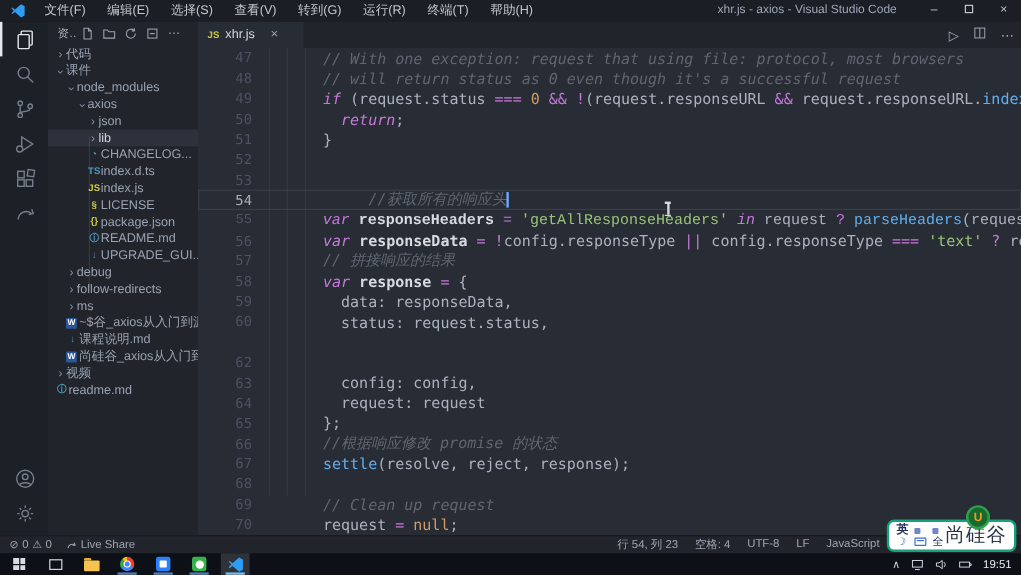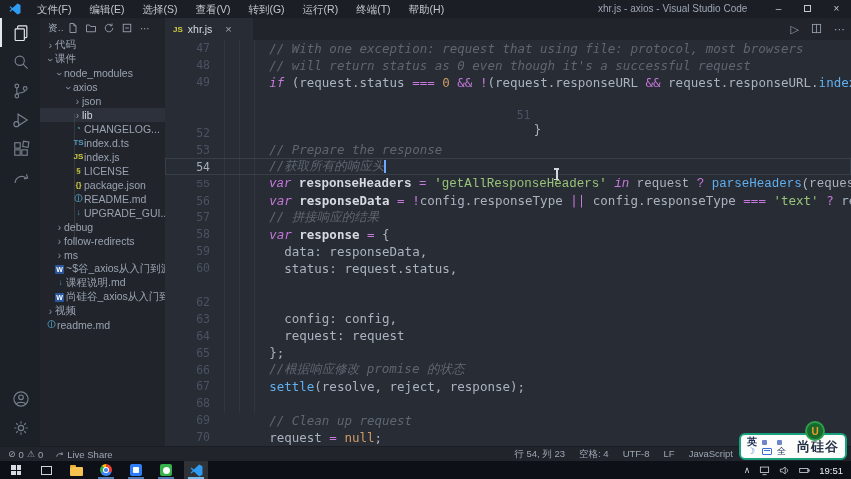--- a/index.html
+++ b/index.html
@@ -49,21 +49,21 @@
   .tab { background:#282c34; display:flex; align-items:center; padding:0 8px; gap:5px; min-width:88px; }
   .tab-badge { color:#cbcb41; font-size:8px; font-weight:bold; }
   .tab-label { color:#d7dae0; font-size:10.5px; }
   .tab-close { color:#9da5b4; font-size:11px; margin-left:8px; }
   .ed-actions { position:absolute; right:6px; top:0; height:22px; display:flex; align-items:center; gap:12px; color:#9da5b4; font-size:11px; }
 
   
   .code { flex:1 1 auto; position:relative; overflow:hidden;
     font-family:"DejaVu Sans Mono","Liberation Mono",monospace; font-size:12.5px; }
   .cline { position:absolute; left:0; right:0; height:16.9px; display:flex; align-items:center; }
-  .cline.cur { outline:1px solid rgba(140,150,170,.18); outline-offset:-1px; }
+  .cline.cur { outline:1px solid rgba(140,150,170,.18); outline-offset:-1px;gap:38px; }
   .lnum { width:45px; flex:0 0 auto; text-align:right; color:#4b5263; font-size:11.5px; }
   .cline.cur .lnum { color:#a7afbe; }
   .ltext { margin-left:14px; white-space:pre; color:#abb2bf; }
   .tok-cm { color:#5f6672; font-style:italic; }
   .tok-kw { color:#c678dd; font-style:italic; }
   .tok-op { color:#c678dd; }
   .tok-num { color:#d19a66; }
   .tok-str { color:#98c379; }
   .tok-fn { color:#61afef; }
   .tok-pl { color:#abb2bf; }
@@ -110,21 +110,21 @@
   
   .ime { position:absolute; right:4px; bottom:19px; width:108px; height:27px; background:#fdfdfb; border:2px solid #19a07c;
     border-radius:6px; z-index:10; display:flex; align-items:center; padding:0 6px 0 6px; }
   .ime-grid { display:grid; grid-template-columns:auto auto auto; column-gap:5px; row-gap:0; align-items:center; }
   .ime-mode { font-size:10px; font-weight:bold; color:#23325a; line-height:10px; }
   .ime-mini { width:5px; height:5px; background:#6f86c9; border-radius:1px; }
   .ime-moon { color:#3b6fd4; font-size:9px; line-height:9px; }
   .ime-kbd { width:10px; height:7px; border:1px solid #3b6fd4; border-radius:1px; position:relative; }
   .ime-kbd:before { content:""; position:absolute; left:1px; right:1px; top:1px; height:1px; background:#3b6fd4; }
   .ime-full { font-size:9px; color:#23325a; line-height:9px; }
-  .ime-brand { margin-left:auto; font-size:13px; font-weight:bold; color:#273349; letter-spacing:1px;text-align:right; }
+  .ime-brand { margin-left:auto; font-size:16px; font-weight:normal; color:#273349; letter-spacing:1px;text-align:right; }
   .ime-logo { position:absolute; top:-14px; right:20px; width:20px; height:20px; border-radius:50%;
     background:#176a2c; border:2px solid #2e9e4f; color:#f59a23; font-size:10px; font-weight:bold;
     display:flex; align-items:center; justify-content:center; }
 </style>
 </head>
 <body>
 
 <div class="win">
 
   <div class="titlebar">
@@ -353,31 +353,34 @@
             <span class="ltext"><span class="tok-cm">      // With one exception: request that using file: protocol, most browsers</span></span>
           </div>
           <div class="cline" style="top: 16.9px;">
             <span class="lnum">48</span>
             <span class="ltext"><span class="tok-cm">      // will return status as 0 even though it's a successful request</span></span>
           </div>
           <div class="cline" style="top: 33.8px;">
             <span class="lnum">49</span>
             <span class="ltext"><span class="tok-pl">      </span><span class="tok-kw">if</span><span class="tok-pl"> (request.status </span><span class="tok-op">===</span><span class="tok-pl"> </span><span class="tok-num">0</span><span class="tok-pl"> </span><span class="tok-op">&amp;&amp;</span><span class="tok-pl"> </span><span class="tok-op">!</span><span class="tok-pl">(request.responseURL </span><span class="tok-op">&amp;&amp;</span><span class="tok-pl"> request.responseURL.</span><span class="tok-fn">indexOf</span></span>
           </div>
-          <div class="cline" style="top: 67.6px; flex-direction: column;">
+          <div class="cline" style="top: 50.7px;">
+            <span class="lnum">50</span>
+            <span class="ltext"><span class="tok-pl">        </span><span class="tok-kw">return</span><span class="tok-pl">;</span></span>
+          </div>
+          <div class="cline" style="top: 67.6px;">
             <span class="lnum">51</span>
             <span class="ltext"><span class="tok-pl">      }</span></span>
           </div>
           <div class="cline" style="top: 84.5px;">
             <span class="lnum">52</span>
             <span class="ltext"></span>
           </div>
           <div class="cline" style="top: 101.4px;">
             <span class="lnum">53</span>
-            <span class="ltext"><span class="tok-cm">      // Prepare the response</span></span>
           </div>
           <div class="cline cur" style="top: 118.3px;">
             <span class="lnum">54</span>
             <span class="ltext"><span class="tok-cm">      //获取所有的响应头</span><span class="caret"></span></span>
           </div>
           <div class="cline" style="top: 135.2px; font-family: Liberation Mono, monospace;">
             <span class="lnum">55</span>
             <span class="ltext"><span class="tok-pl">      </span><span class="tok-kw">var</span><span class="tok-pl"> </span><span class="tok-dc">responseHeaders</span><span class="tok-pl"> </span><span class="tok-op">=</span><span class="tok-pl"> </span><span class="tok-str">'getAllResponseHeaders'</span><span class="tok-pl"> </span><span class="tok-kw">in</span><span class="tok-pl"> request </span><span class="tok-op">?</span><span class="tok-pl"> </span><span class="tok-fn">parseHeaders</span><span class="tok-pl">(request.g</span></span>
           </div>
           <div class="cline" style="top: 152.1px;">

